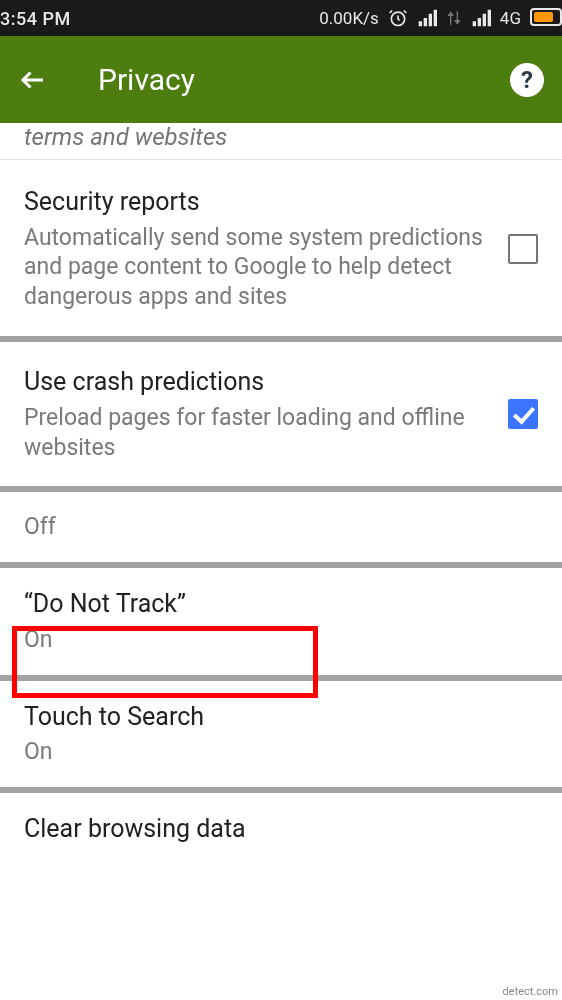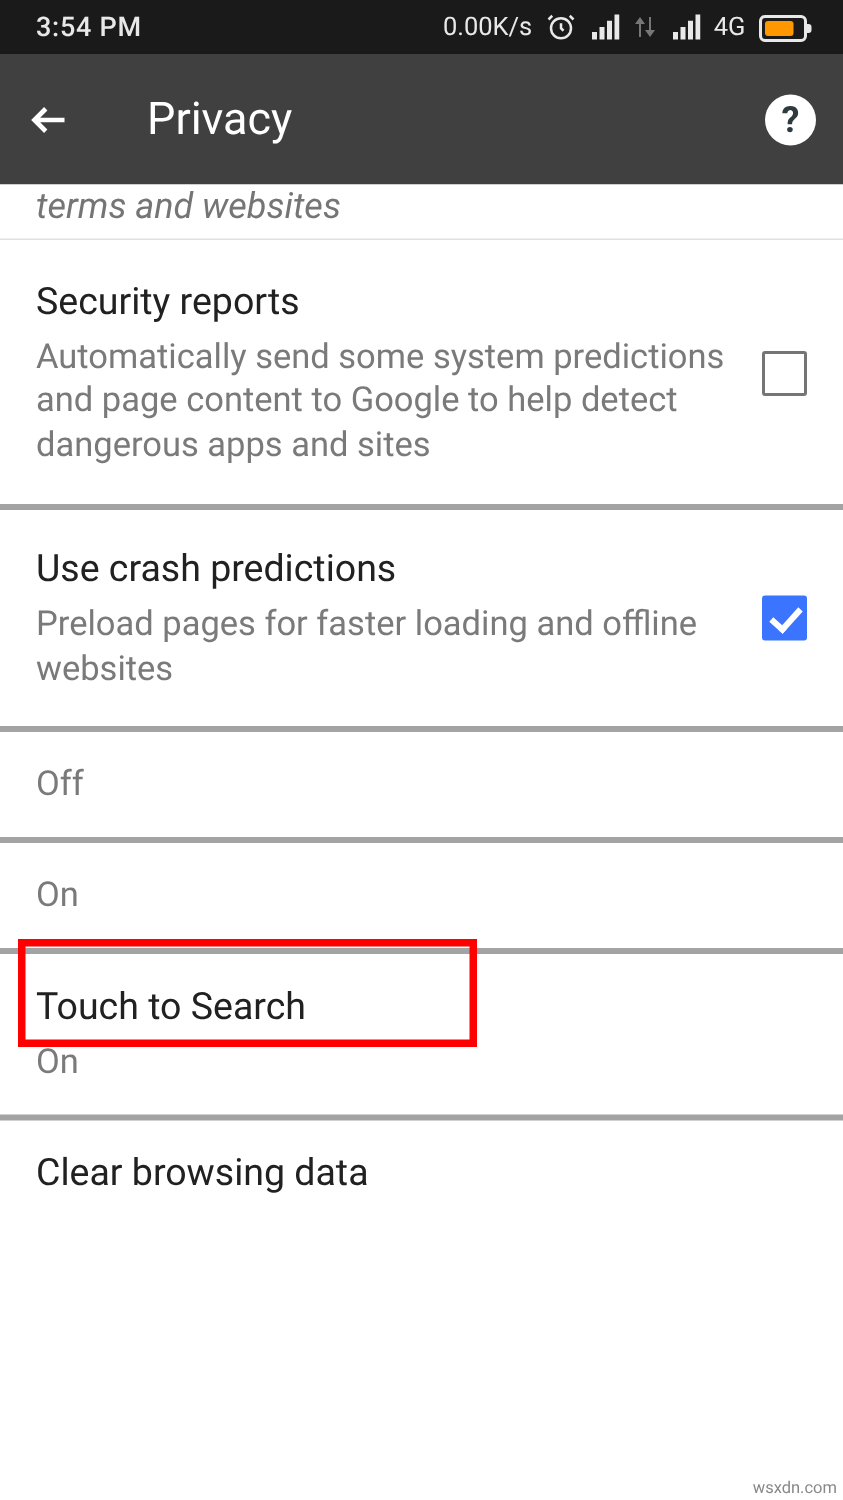--- a/index.html
+++ b/index.html
@@ -10,42 +10,42 @@
       background: #ffffff;
       overflow: hidden;
       position: relative;
     }
     .status-bar {
       height: 36px;
       background: #1a1a1a;
       display: flex;
       align-items: center;
       justify-content: space-between;
-      padding: 0 24px;
+      padding: 0 0;
       color: #e8e8e8;
       font-size: 18px;
     }
     .status-left { font-weight: 500; letter-spacing: 0.5px; }
-    .status-right { display: flex; align-items: flex-end; gap: 9px; }
+    .status-right { display: flex; align-items: flex-start; gap: 9px; }
     .status-right .txt { font-size: 17px; }
     .status-icon svg { display: block; }
     .battery {
       width: 32px; height: 18px; border: 2px solid #e8e8e8;
       border-radius: 4px; position: relative;
       display: flex; align-items: center; padding: 2px;
     }
     .battery::after {
       content: ""; position: absolute; right: -5px; top: 4px;
       width: 3px; height: 6px; background: #e8e8e8; border-radius: 0 2px 2px 0;
     }
     .battery-fill { background: #ff9800; width: 80%; height: 100%; border-radius: 2px; }
 
     .action-bar {
       height: 87px;
-      background: #404040;
+      background: #4d7c0f;
       display: flex;
       align-items: center;
       padding: 0 18px;
       color: #ffffff;
     }
     .action-bar .back { width: 40px; display:flex; align-items:center; }
     .action-bar .title {
       font-size: 30px;
       font-weight: 400;
       margin-left: 40px;
@@ -64,21 +64,21 @@
       color: #757575; font-size: 24px;
       white-space: nowrap; overflow: hidden;
       border-bottom: 1px solid #e0e0e0;
       margin-bottom: 2px;
       font-style: italic;
     }
     .row {
       display: flex;
       align-items: center;
       padding: 24px 24px;
-      border-bottom: 4px solid #a3a3a3;
+      border-bottom: 6px solid #a3a3a3;
     }
     .row .txt { flex: 1; padding-right: 20px; }
     .row .title-t {
       font-size: 25px;
       color: #212121;
       line-height: 1.3;
       margin-bottom: 4px;
     }
     .row .sub {
       font-size: 23px;
@@ -195,32 +195,33 @@
   </div>
 
   <div class="row simple">
     <div class="txt">
       <div class="sub">Off</div>
     </div>
   </div>
 
   <div class="row simple">
     <div class="txt">
+      <div class="title-t">“Do Not Track”</div>
       <div class="sub">On</div>
     </div>
   </div>
 
   <div class="row simple">
     <div class="txt">
       <div class="title-t">Touch to Search</div>
       <div class="sub">On</div>
     </div>
   </div>
 
   <div class="row simple" style="border-bottom:none; padding-bottom:0;">
     <div class="txt">
       <div class="title-t">Clear browsing data</div>
     </div>
   </div>
 </div>
 
 <div class="highlight-box"></div>
-<div class="watermark">wsxdn.com</div>
+<div class="watermark">detect.com</div>
 
 </body></html>

